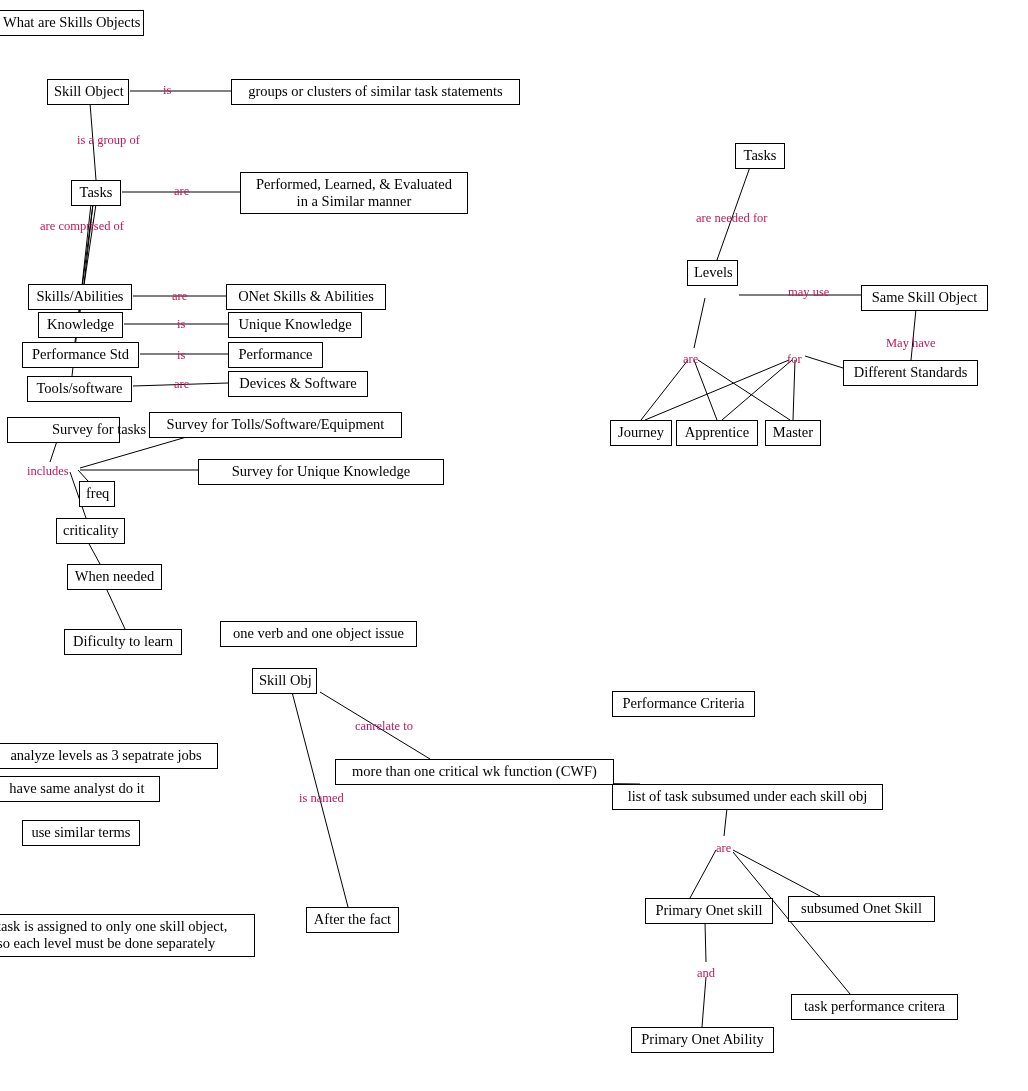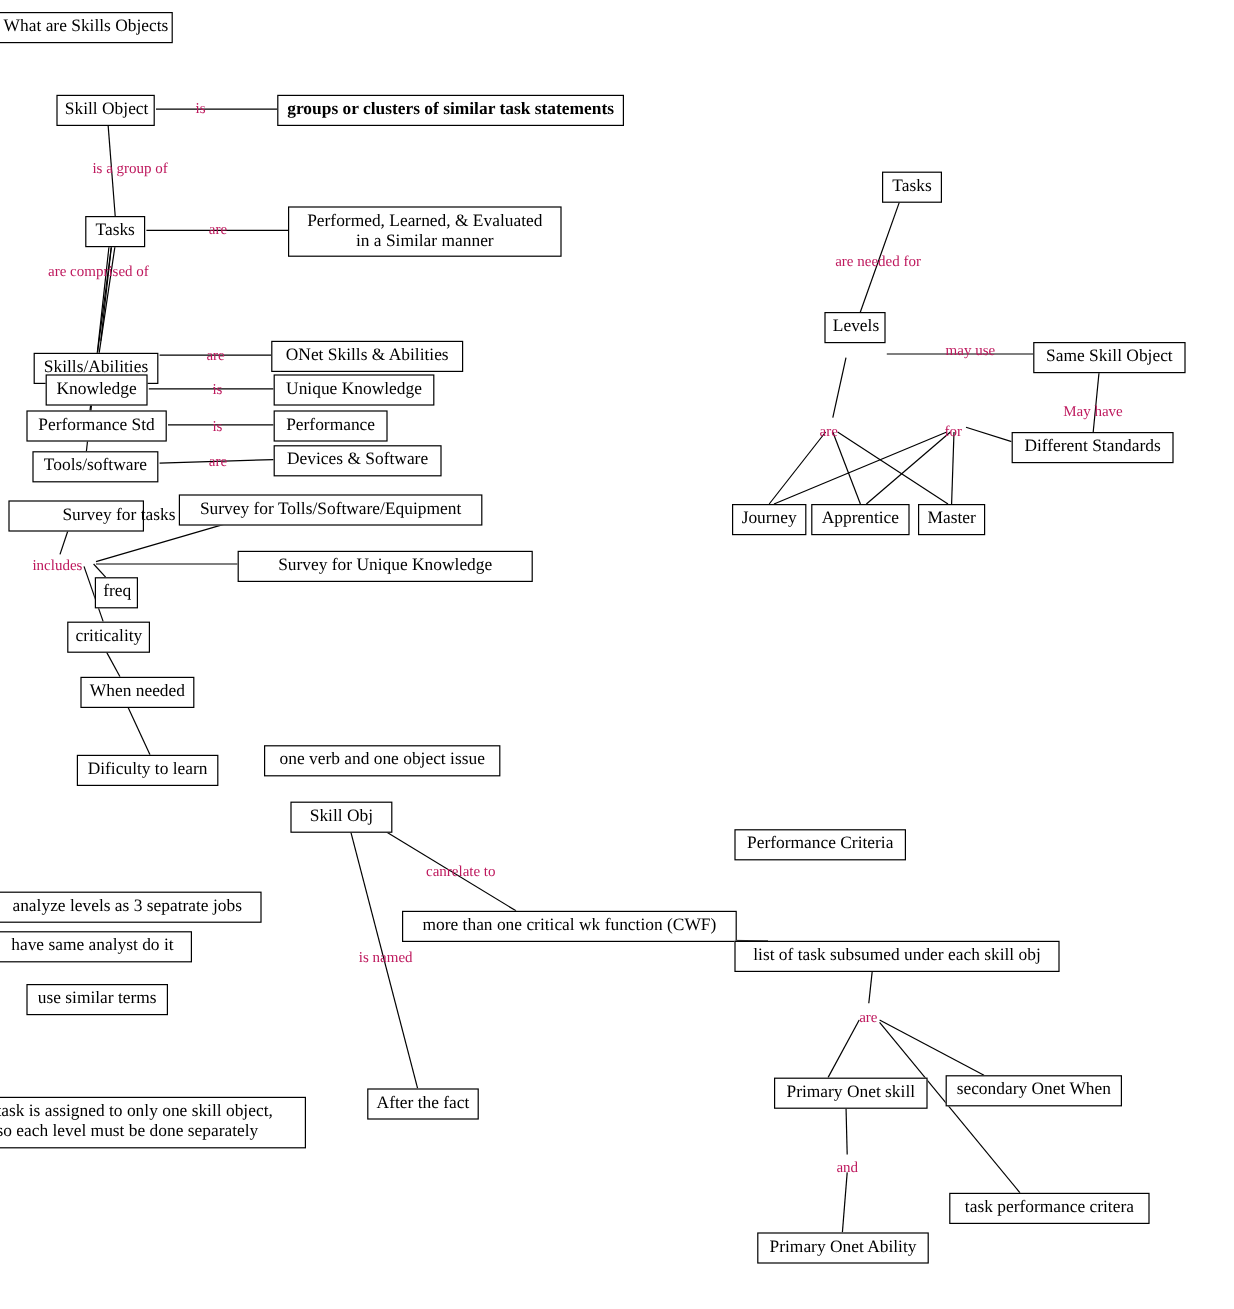--- a/index.html
+++ b/index.html
@@ -85,52 +85,52 @@
       <line x1="694" y1="360" x2="717" y2="420" stroke="#000000" stroke-width="1"></line>
       <line x1="698" y1="360" x2="790" y2="420" stroke="#000000" stroke-width="1"></line>
       <line x1="789" y1="360" x2="645" y2="420" stroke="#000000" stroke-width="1"></line>
       <line x1="792" y1="360" x2="722" y2="420" stroke="#000000" stroke-width="1"></line>
       <line x1="795" y1="360" x2="793" y2="420" stroke="#000000" stroke-width="1"></line>
       <line x1="805" y1="356" x2="843" y2="368" stroke="#000000" stroke-width="1"></line>
     </svg>
   <div id="node-layer">
       <div class="node" style="left: -4px; top: 10px; width: 148px; min-height: 24px; text-align: left;">What are Skills Objects</div>
       <div class="node" style="left: 47px; top: 79px; width: 82px; min-height: 24px;">Skill Object</div>
-      <div class="node" style="left: 231px; top: 79px; width: 289px; min-height: 24px; font-weight: bold;">groups or clusters of similar task statements</div>
+      <div class="node" style="left: 231px; top: 79px; width: 289px; min-height: 24px;">groups or clusters of similar task statements</div>
       <div class="node" style="left: 71px; top: 180px; width: 50px; min-height: 24px;">Tasks</div>
       <div class="node" style="left: 240px; top: 172px; width: 228px; min-height: 40px;">Performed, Learned, &amp; Evaluated
 in a Similar manner</div>
-      <div class="node" style="left: 28px; top: 284px; width: 104px; min-height: 24px; margin-top: 10px;">Skills/Abilities</div>
+      <div class="node" style="left: 28px; top: 284px; width: 104px; min-height: 24px;">Skills/Abilities</div>
       <div class="node" style="left: 226px; top: 284px; width: 160px; min-height: 24px;">ONet Skills &amp; Abilities</div>
       <div class="node" style="left: 38px; top: 312px; width: 85px; min-height: 24px;">Knowledge</div>
       <div class="node" style="left: 228px; top: 312px; width: 134px; min-height: 24px;">Unique Knowledge</div>
       <div class="node" style="left: 22px; top: 342px; width: 117px; min-height: 24px;">Performance Std</div>
       <div class="node" style="left: 228px; top: 342px; width: 95px; min-height: 24px;">Performance</div>
       <div class="node" style="left: 27px; top: 376px; width: 105px; min-height: 24px;">Tools/software</div>
       <div class="node" style="left: 228px; top: 371px; width: 140px; min-height: 24px;">Devices &amp; Software</div>
       <div class="node" style="left: 7px; top: 417px; width: 113px; min-height: 24px; padding-left: 44px;">Survey for tasks</div>
       <div class="node" style="left: 149px; top: 412px; width: 253px; min-height: 24px;">Survey for Tolls/Software/Equipment</div>
       <div class="node" style="left: 198px; top: 459px; width: 246px; min-height: 24px;">Survey for Unique Knowledge</div>
       <div class="node" style="left: 79px; top: 481px; width: 36px; min-height: 24px;">freq</div>
       <div class="node" style="left: 56px; top: 518px; width: 69px; min-height: 24px;">criticality</div>
       <div class="node" style="left: 67px; top: 564px; width: 95px; min-height: 24px;">When needed</div>
       <div class="node" style="left: 64px; top: 629px; width: 118px; min-height: 24px;">Dificulty to learn</div>
       <div class="node" style="left: 220px; top: 621px; width: 197px; min-height: 24px;">one verb and one object issue</div>
       <div class="node" style="left: -6px; top: 743px; width: 224px; min-height: 24px;">analyze levels as 3 sepatrate jobs</div>
       <div class="node" style="left: -6px; top: 776px; width: 166px; min-height: 24px;">have same analyst do it</div>
       <div class="node" style="left: 22px; top: 820px; width: 118px; min-height: 24px;">use similar terms</div>
       <div class="node" style="left: -10px; top: 914px; width: 265px; min-height: 43px; text-align: left;">task is assigned to only one skill object,
 so each level must be done separately</div>
-      <div class="node" style="left: 242px; top: 668px; width: 85px; min-height: 24px;">Skill Obj</div>
+      <div class="node" style="left: 252px; top: 668px; width: 65px; min-height: 24px;">Skill Obj</div>
       <div class="node" style="left: 306px; top: 907px; width: 93px; min-height: 24px;">After the fact</div>
       <div class="node" style="left: 335px; top: 759px; width: 279px; min-height: 24px;">more than one critical wk function (CWF)</div>
       <div class="node" style="left: 612px; top: 691px; width: 143px; min-height: 24px;">Performance Criteria</div>
       <div class="node" style="left: 612px; top: 784px; width: 271px; min-height: 24px;">list of task subsumed under each skill obj</div>
       <div class="node" style="left: 645px; top: 898px; width: 128px; min-height: 24px;">Primary Onet skill</div>
-      <div class="node" style="left: 788px; top: 896px; width: 147px; min-height: 24px;">secondary Onet When</div>
+      <div class="node" style="left: 788px; top: 896px; width: 147px; min-height: 24px;">subsumed Onet Skill</div>
       <div class="node" style="left: 791px; top: 994px; width: 167px; min-height: 24px;">task performance critera</div>
       <div class="node" style="left: 631px; top: 1027px; width: 143px; min-height: 24px;">Primary Onet Ability</div>
       <div class="node" style="left: 735px; top: 143px; width: 50px; min-height: 24px;">Tasks</div>
       <div class="node" style="left: 687px; top: 260px; width: 51px; min-height: 24px;">Levels</div>
       <div class="node" style="left: 861px; top: 285px; width: 127px; min-height: 24px;">Same Skill Object</div>
       <div class="node" style="left: 843px; top: 360px; width: 135px; min-height: 24px;">Different Standards</div>
       <div class="node" style="left: 610px; top: 420px; width: 62px; min-height: 24px;">Journey</div>
       <div class="node" style="left: 676px; top: 420px; width: 82px; min-height: 24px;">Apprentice</div>
       <div class="node" style="left: 765px; top: 420px; width: 56px; min-height: 24px;">Master</div>
     </div>

